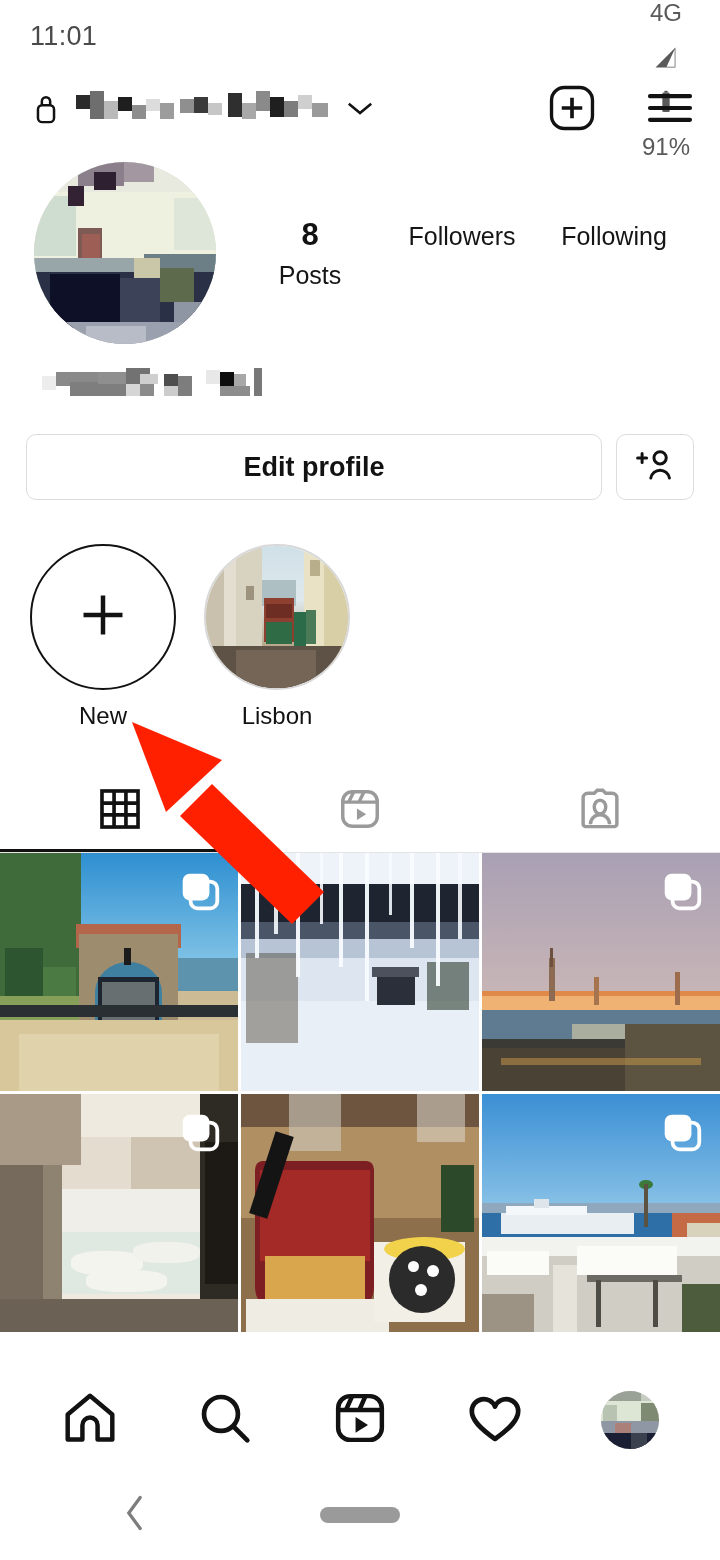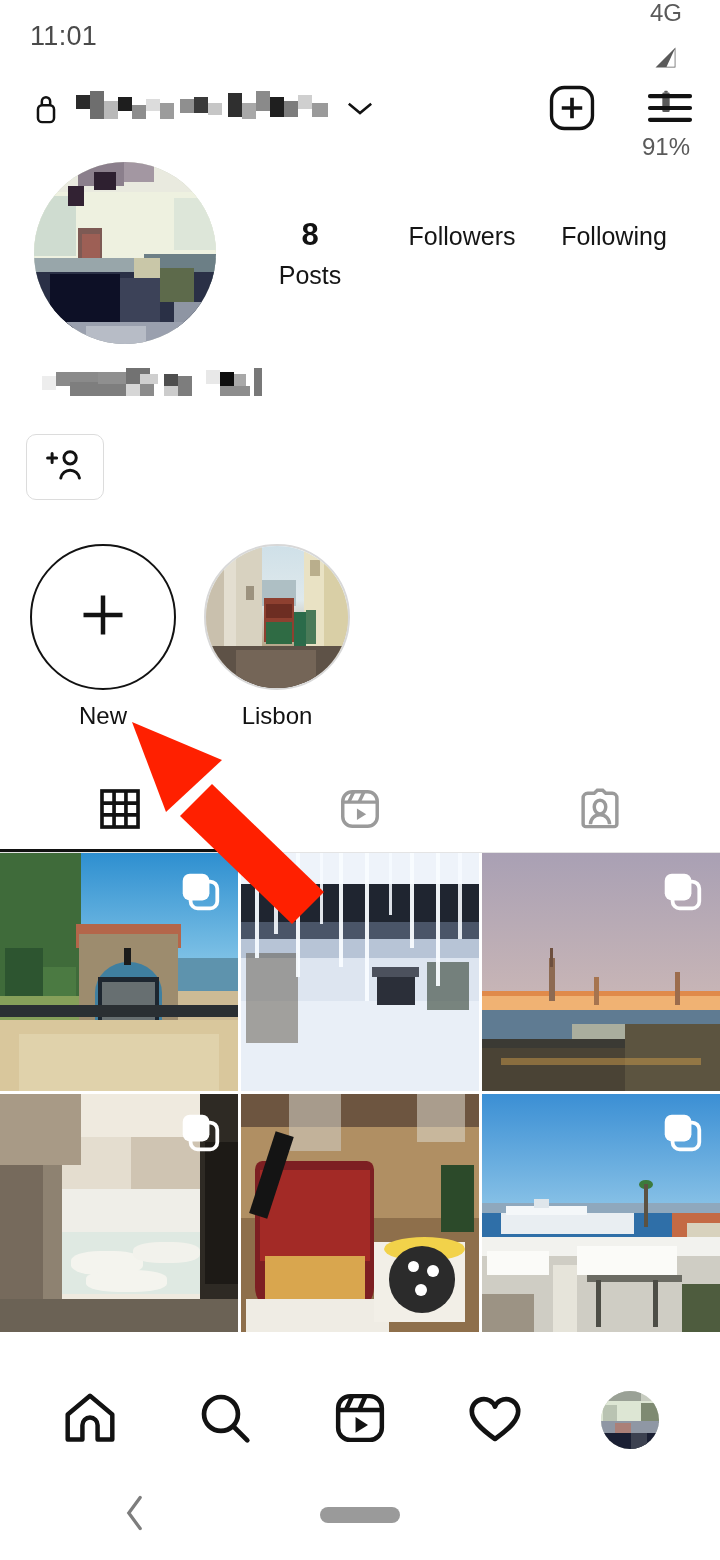--- a/index.html
+++ b/index.html
@@ -261,20 +261,21 @@
     <i class="pix" style="left:136px;top:8px;width:14px;height:20px;background:#7d7d7d"></i>
     <i class="pix" style="left:122px;top:18px;width:14px;height:10px;background:#cccccc"></i>
     <i class="pix" style="left:164px;top:2px;width:14px;height:14px;background:#e8e8e8"></i>
     <i class="pix" style="left:178px;top:4px;width:14px;height:14px;background:#0e0e0e"></i>
     <i class="pix" style="left:192px;top:6px;width:12px;height:12px;background:#a8a8a8"></i>
     <i class="pix" style="left:178px;top:18px;width:30px;height:10px;background:#8d8d8d"></i>
     <i class="pix" style="left:212px;top:0;width:8px;height:28px;background:#787878"></i>
   </div>
 
   <div class="btn-row">
+    <div class="btn-edit">Edit profile</div>
     <div class="btn-adduser">
       <span>
         <svg width="40" height="36" viewBox="0 0 26 24" fill="none" stroke="#121212" stroke-width="2" stroke-linecap="round">
           <path d="M1.4 7.4 H7.4 M4.4 4.4 V10.4"></path>
           <circle cx="16.4" cy="7.2" r="4.1"></circle>
           <path d="M10.2 20.6 a6.3 6.3 0 0 1 12.4 0"></path>
         </svg>
       </span>
     </div>
   </div>

